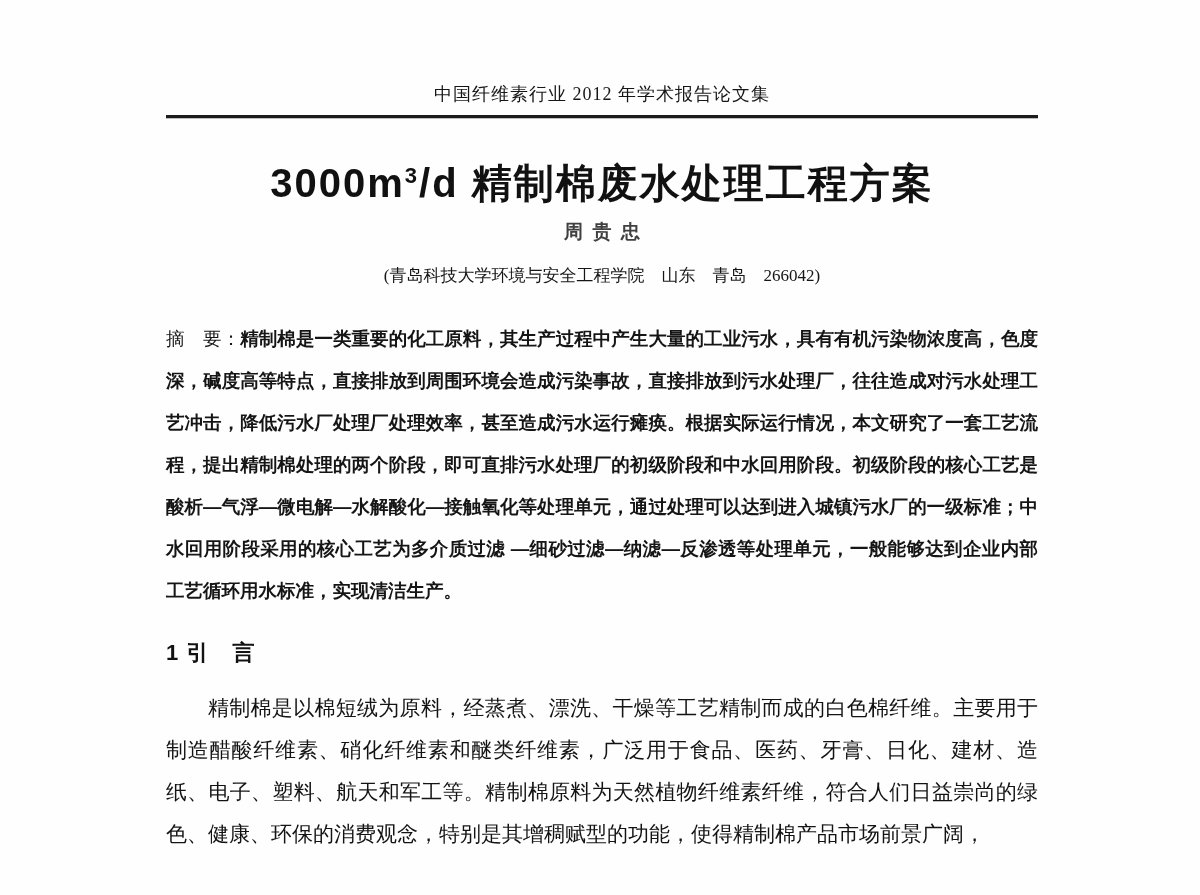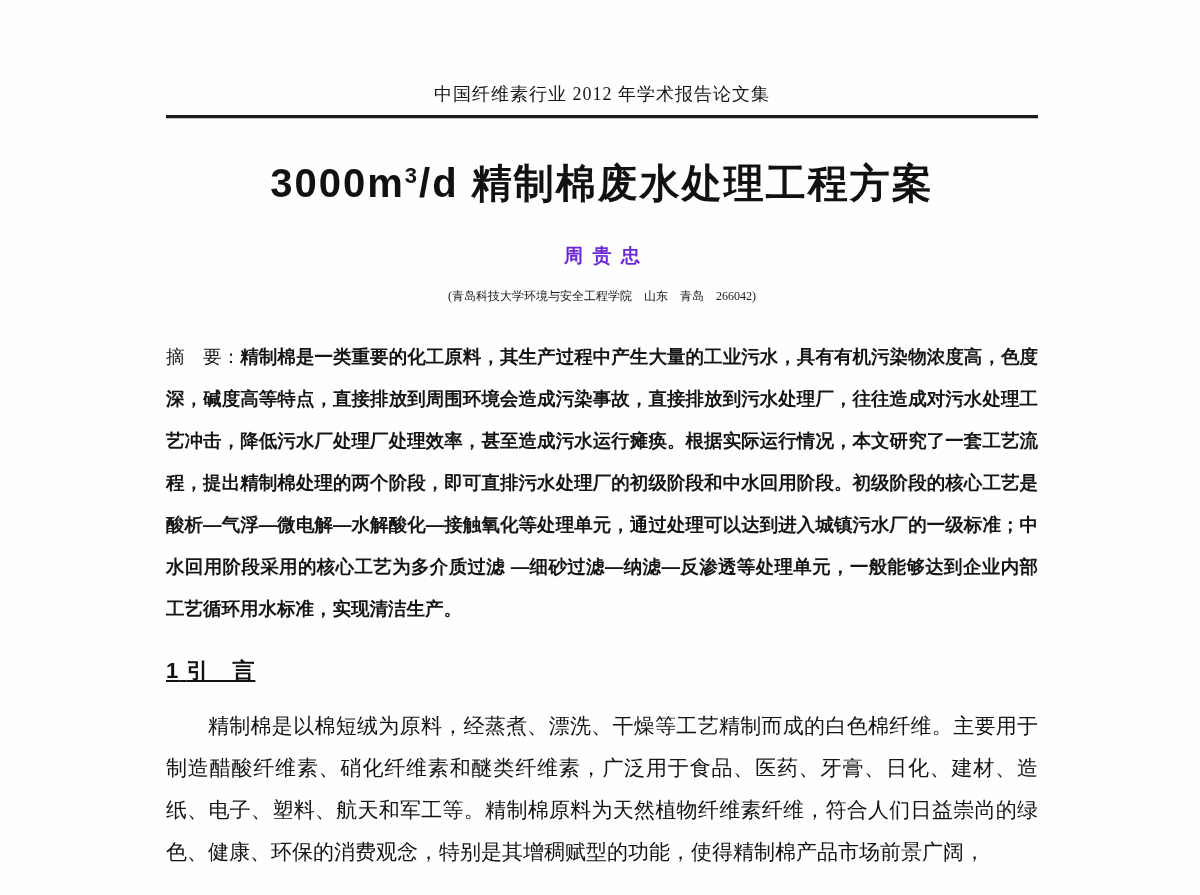--- a/index.html
+++ b/index.html
@@ -44,32 +44,32 @@
     font-family: Liberation Sans, sans-serif;
     letter-spacing: 2px;
     color: #111;
   }
   .paper-title sup {
     font-size: 0.55em;
     vertical-align: super;
     line-height: 0;
   }
   .author {
-    margin-top: 32px;
+    margin-top: 8px;
     text-align: center;
     font-size: 19px;
     font-weight: 600;
     letter-spacing: 0.5em;
     text-indent: 0.5em; 
-    color: #6d28d9;
+    color: #404040;
   }
   .affiliation {
     margin-top: 19px;
     text-align: center;
-    font-size: 12px;
+    font-size: 17px;
     color: #161616;
     font-family: "Liberation Serif", serif;
   }
   .abstract {
     margin: 31px 0 0 0;
     font-size: 18.5px;
     line-height: 42px;
     text-align: justify;
     font-family: "Liberation Sans", sans-serif;
     font-weight: 600;
@@ -89,21 +89,20 @@
   .keywords .label {
     font-weight: 700;
   }
   .section-heading {
     margin: 26px 0 0 0;
     font-size: 22px;
     font-weight: bold;
     font-family: "Liberation Sans", sans-serif;
     color: #121212;
     letter-spacing: 1px;
-    text-decoration: underline;
   }
   .body-text {
     margin: 19px 0 0 0;
     font-size: 21px;
     line-height: 42px;
     text-align: justify;
     text-indent: 2em;
     font-family: "Liberation Serif", serif;
     color: #131313;
   }

